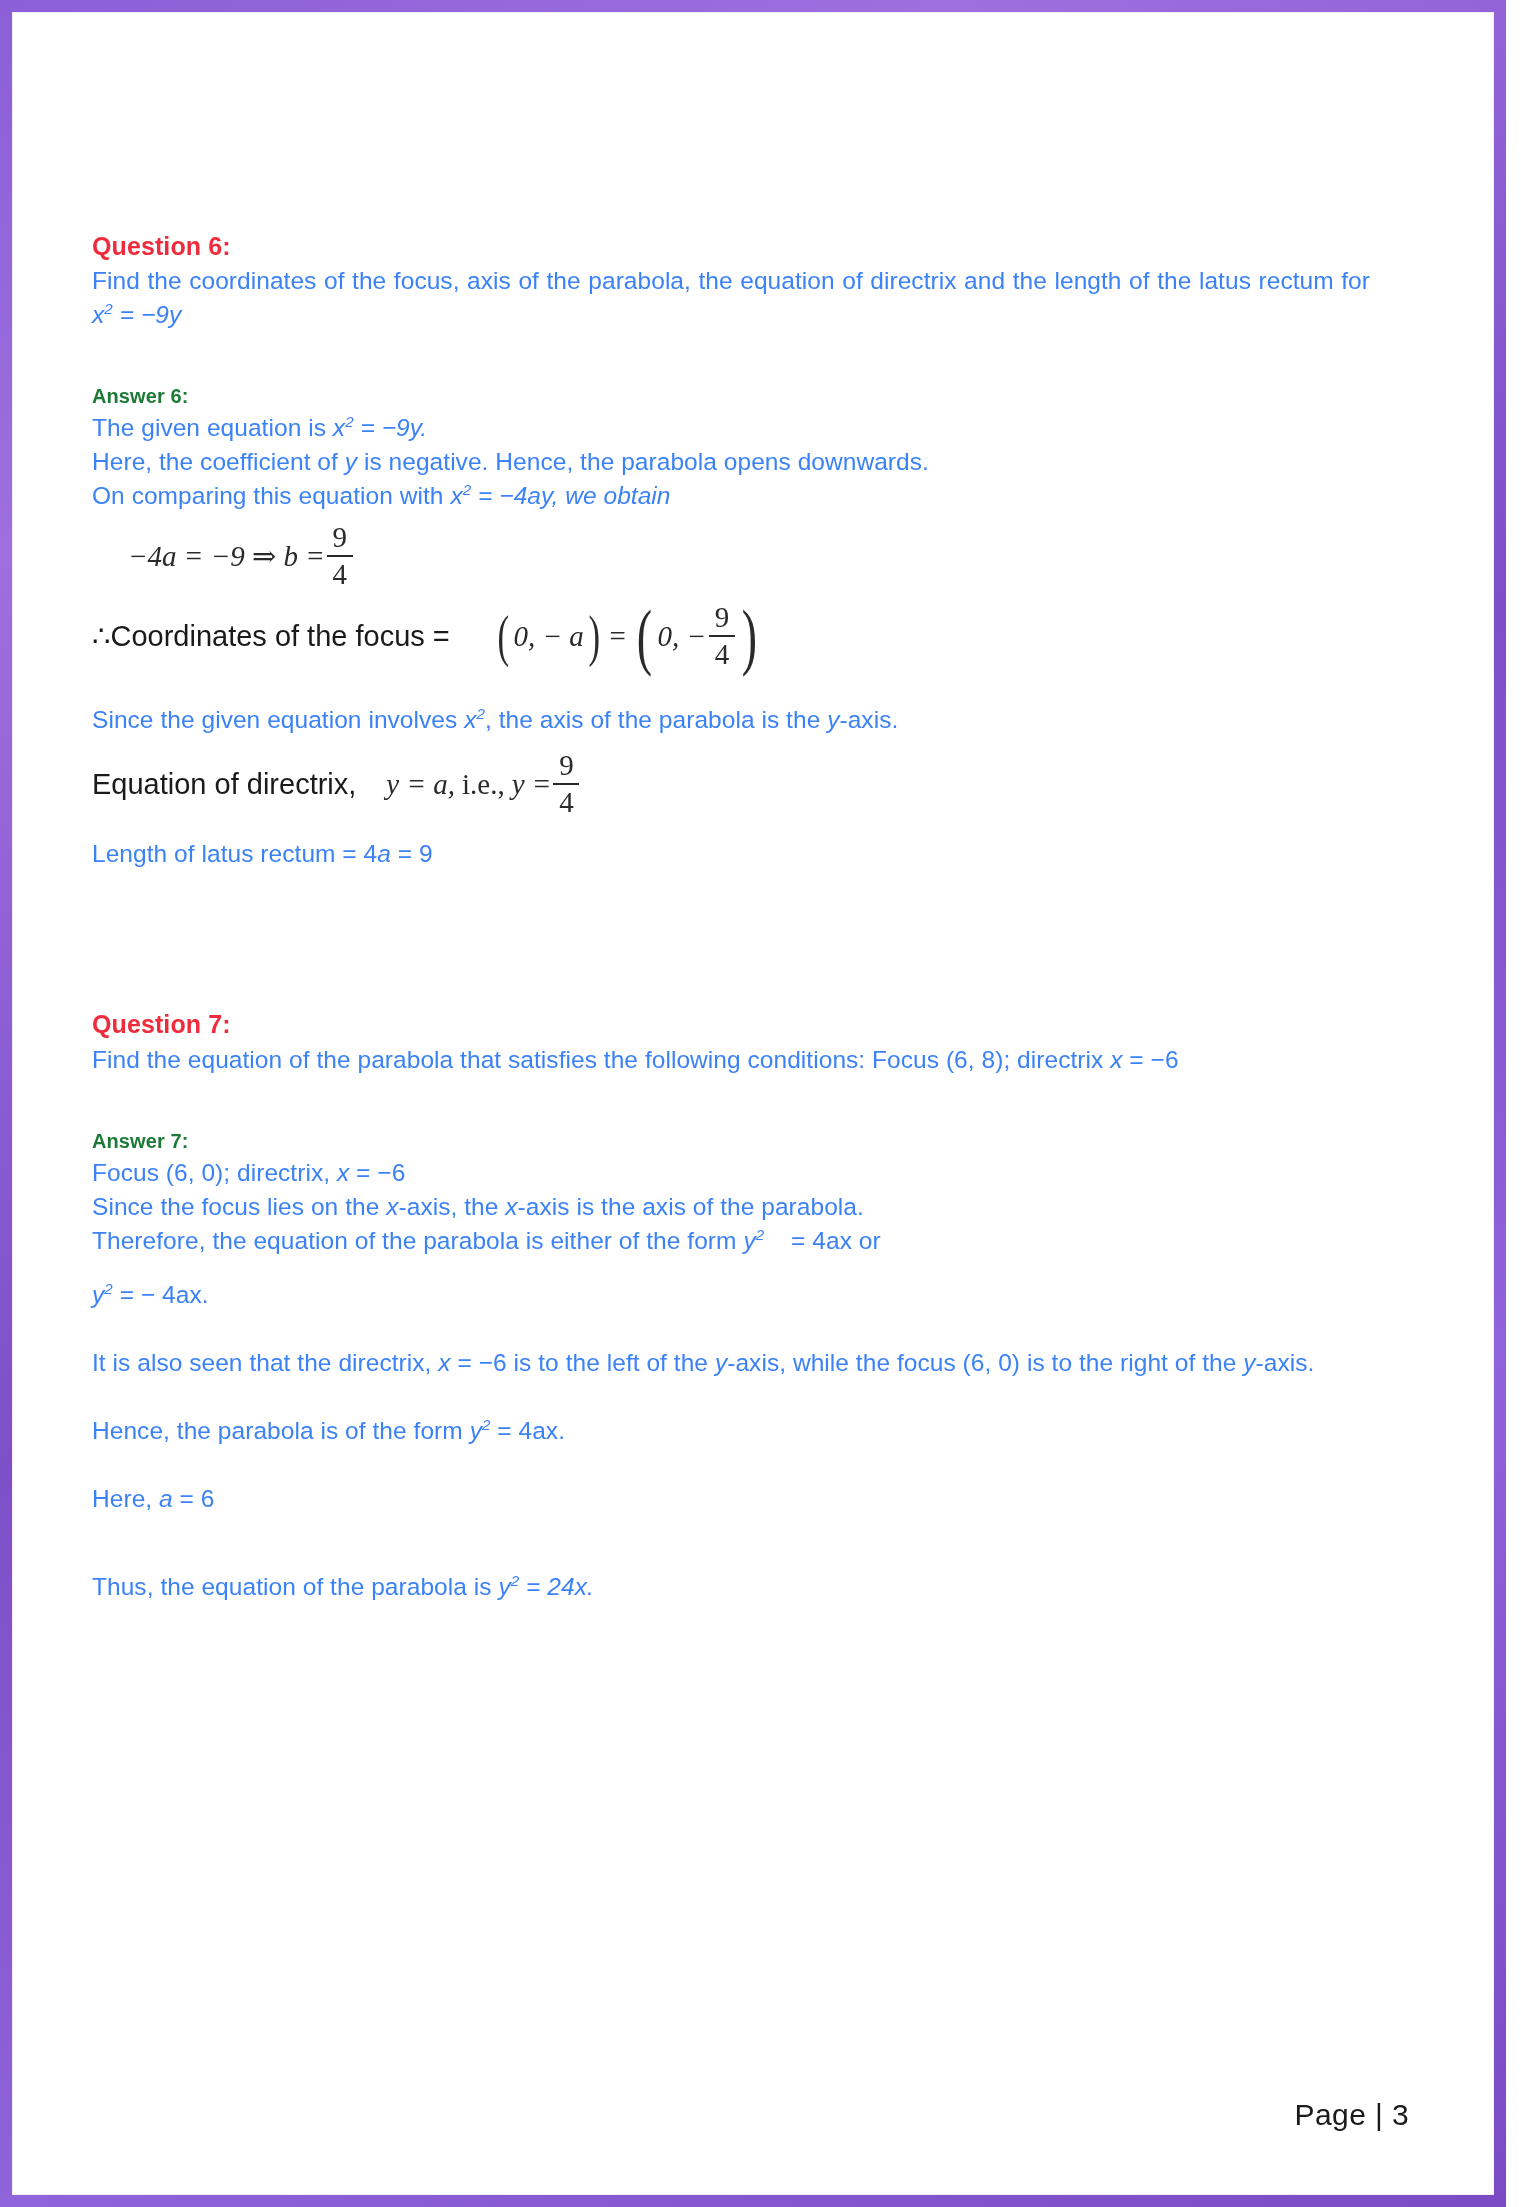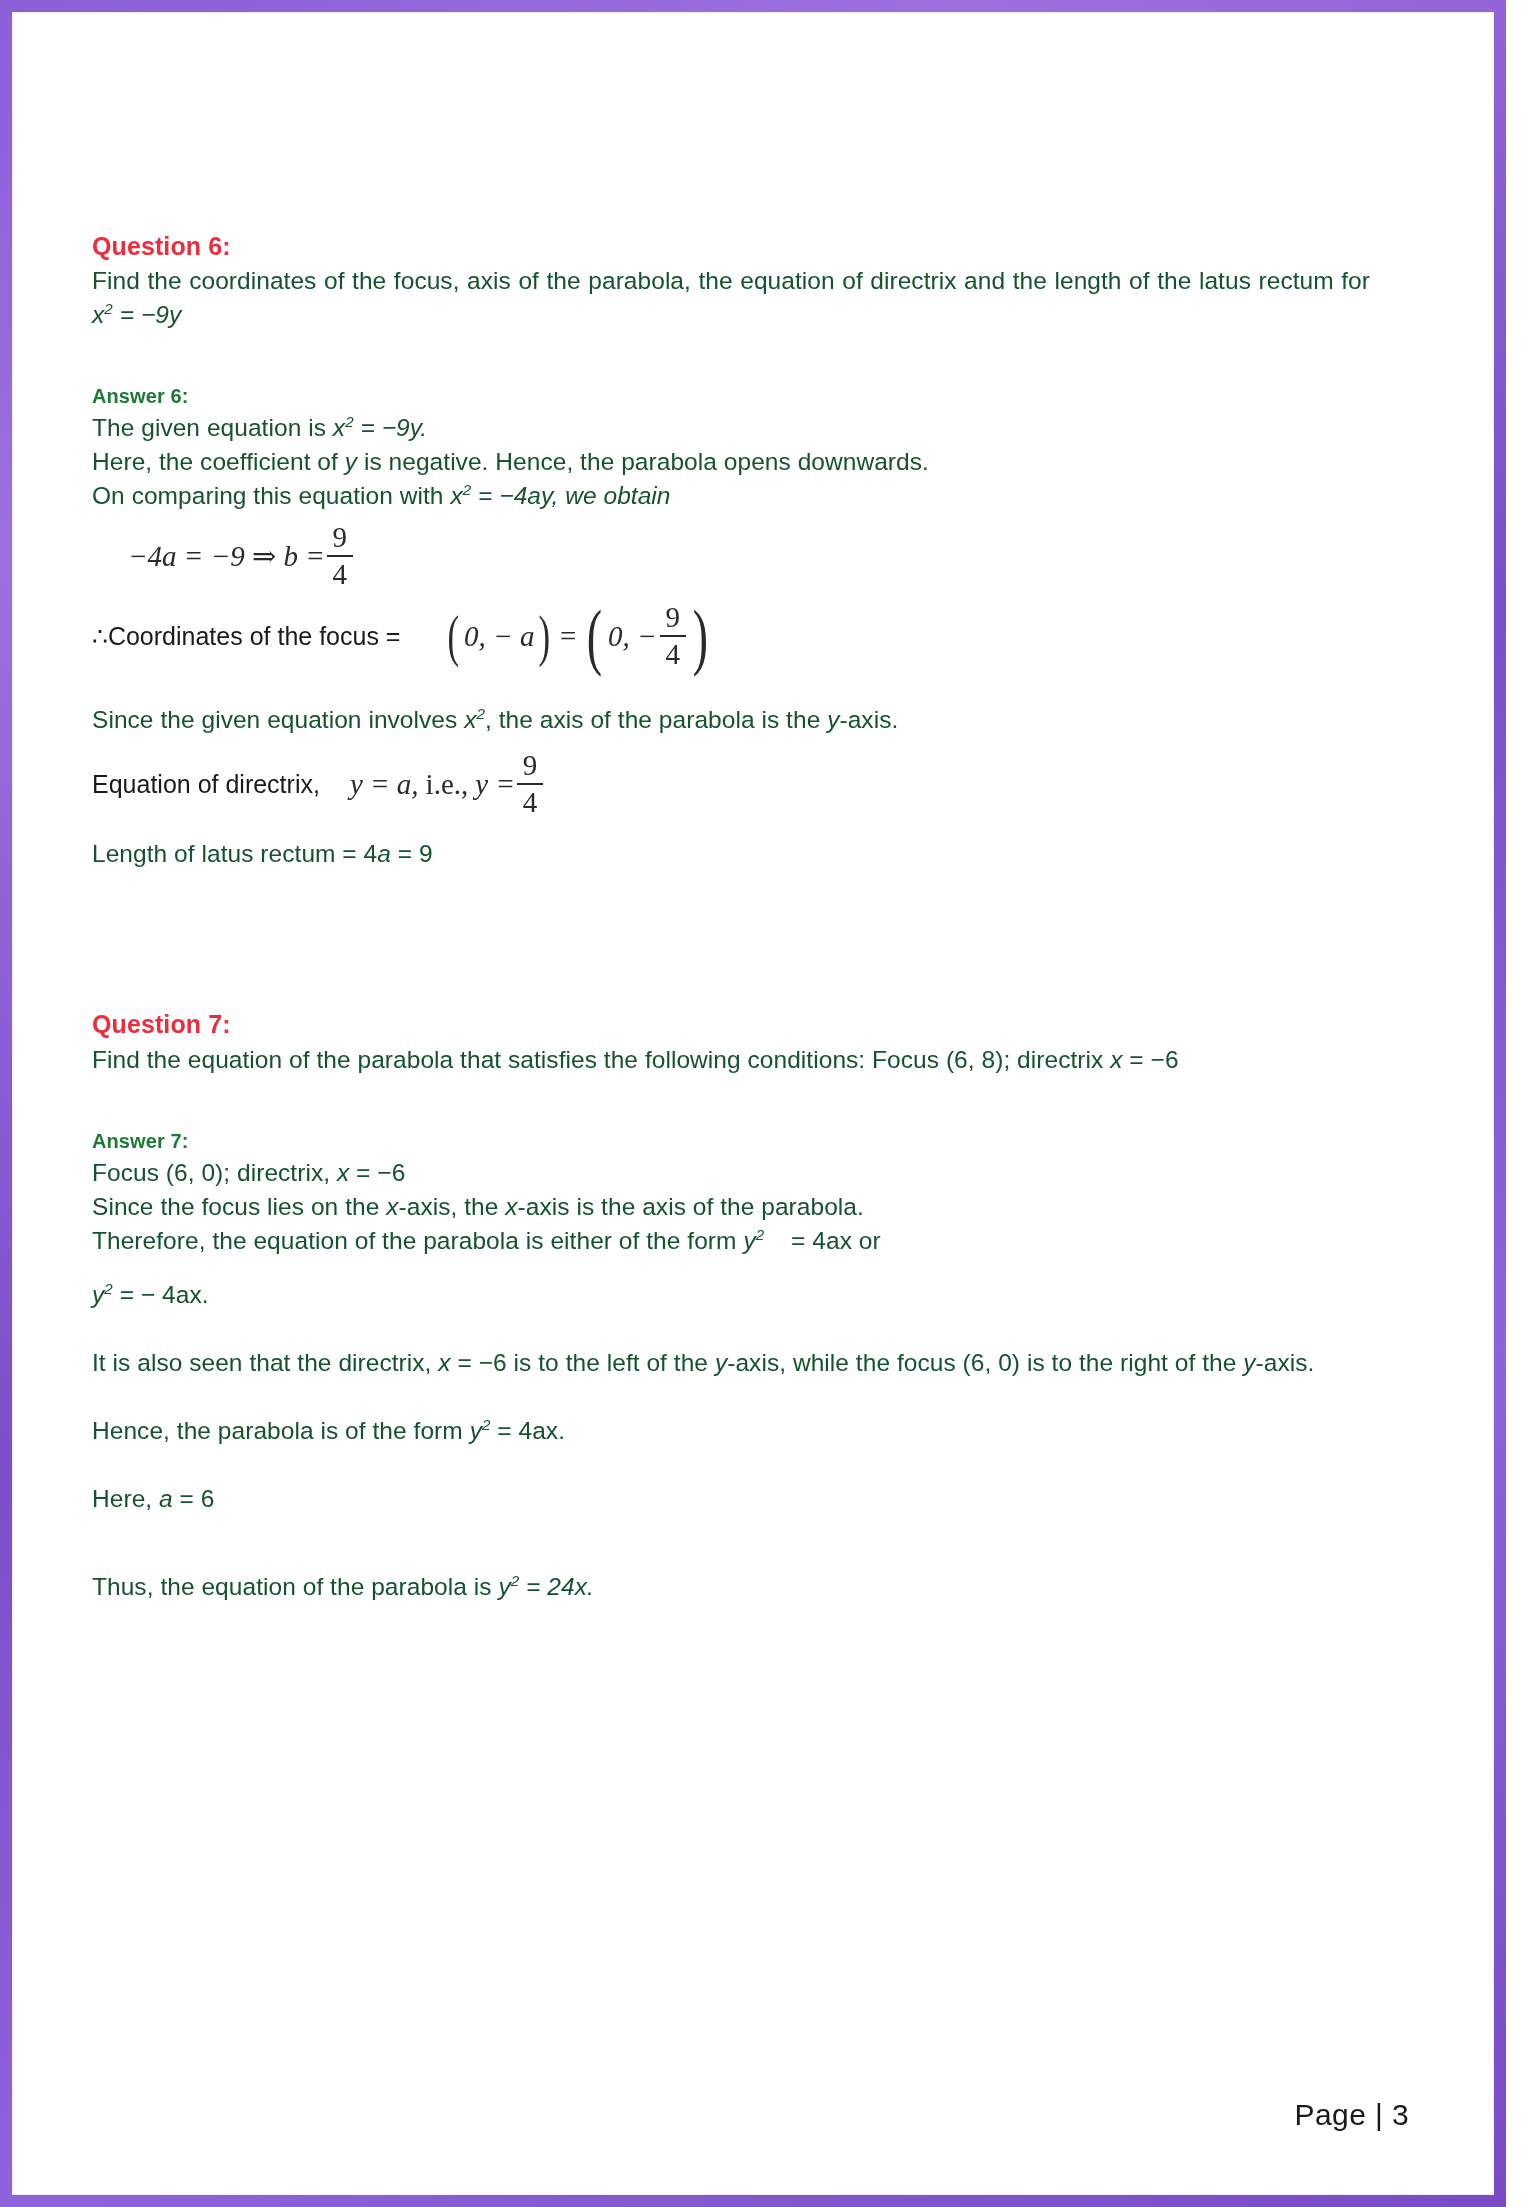--- a/index.html
+++ b/index.html
@@ -53,21 +53,21 @@
   .a-heading {
     color: #1d7a36;
     font-weight: bold;
     font-size: 20px;
     letter-spacing: 0.1px;
     margin: 0 0 2px 0;
     line-height: 1.25;
   }
 
   .p {
-    color: #14532d;
+    color: #3b82f6;
     font-size: 24.5px;
     line-height: 34px;
     margin: 0;
     letter-spacing: 0.05px;
   }
   .p.just {
     text-align: justify;
     text-align-last: left;
   }
 
@@ -134,21 +134,21 @@
     line-height: 0.66;
   }
 
   .eq-line-1 { margin-left: 36px; }
 
   .inline-row {
     display: flex;
     align-items: center;
   }
   .inline-row .lead {
-    font-size: 25px;
+    font-size: 29px;
     color: #1a1a1a;
     line-height: 34px;
   }
   .ml-40 { margin-left: 44px; }
   .ml-28 { margin-left: 30px; justify-content: center; }
 
   
   .footer {
     position: absolute;
     right: 84px;

